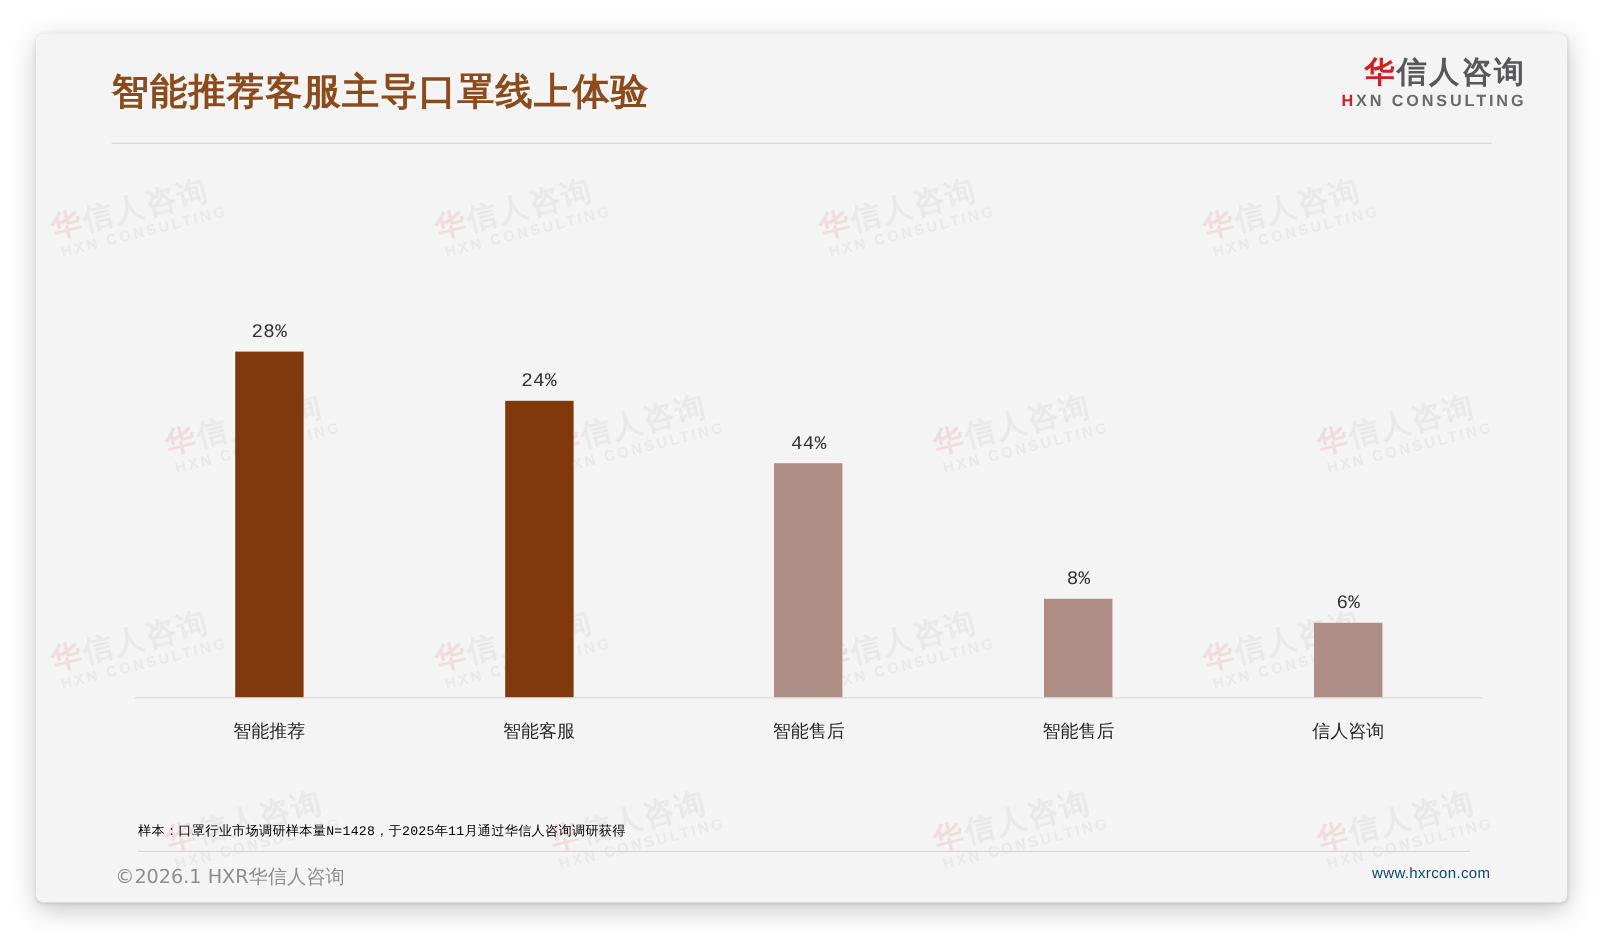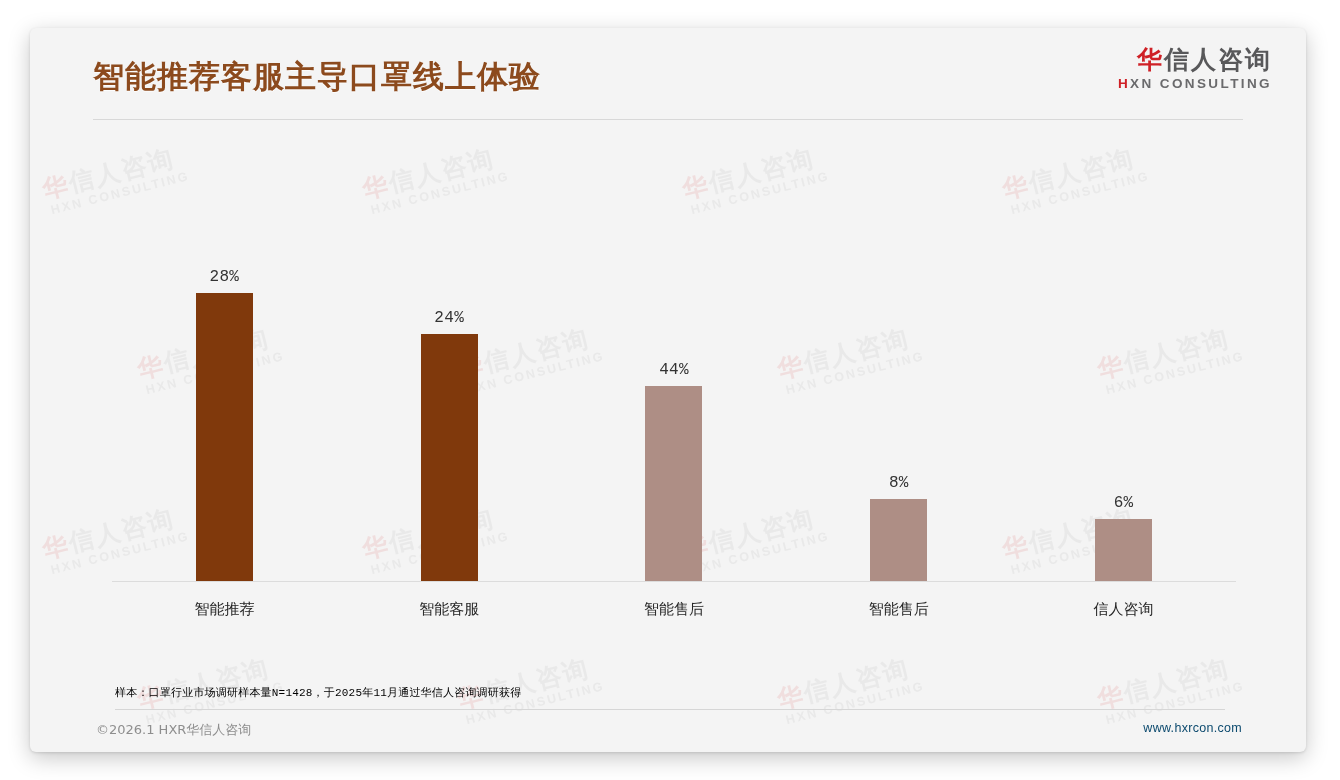--- a/index.html
+++ b/index.html
@@ -226,21 +226,21 @@
     bottom: 0;
     width: 100%;
     height: 42px;
     z-index: 3;
   }
   #copyright {
     position: absolute;
     left: 66px;
     top: 11px;
     font-family: "DejaVu Sans", sans-serif;
-    font-size: 13px;
+    font-size: 16px;
     color: #8e8e8e;
   }
   #website {
     position: absolute;
     right: 64px;
     top: 11px;
     font-family: "Liberation Sans", sans-serif;
     font-size: 12.5px;
     color: #0c4a6e;
     letter-spacing: 0.3px;

